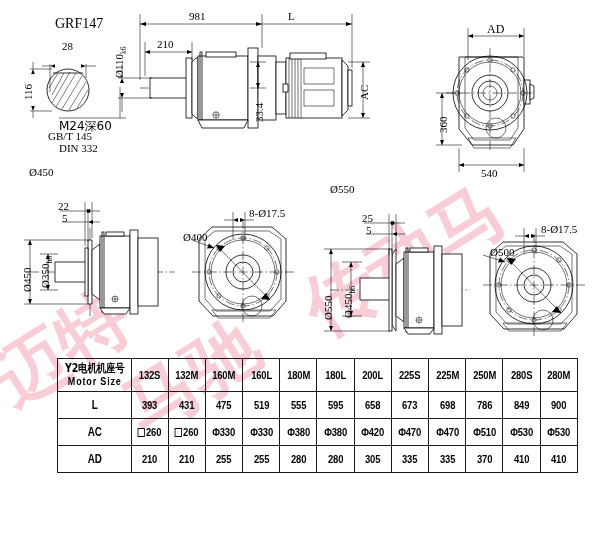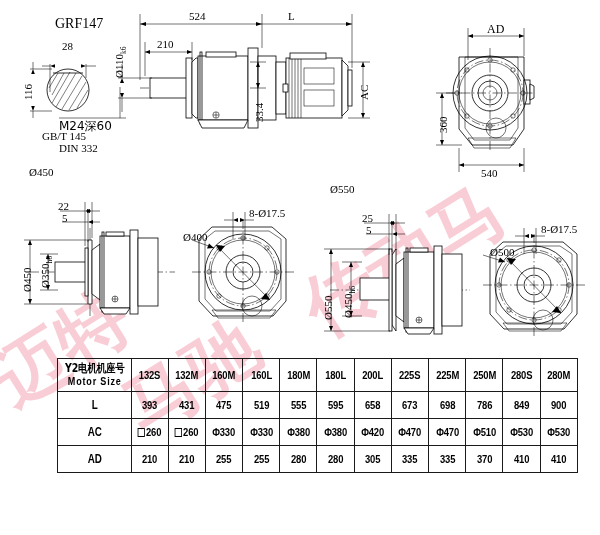--- a/index.html
+++ b/index.html
@@ -121,21 +121,21 @@
     <line x1="33" y1="62" x2="33" y2="69" class="dimline"></line>
     <line x1="33" y1="111" x2="33" y2="118" class="dimline"></line>
     <path d="M33,69 l-1.8,5 l3.6,0 z" fill="#000"></path>
     <path d="M33,111 l-1.8,-5 l3.6,0 z" fill="#000"></path>
   </svg>
 
   <div class="dimtxt" style="left:62px;top:40px;">28</div>
   <div class="dimtxt v" style="left:22px;top:100px;">116</div>
 
   <div class="dimtxt" style="left:59px;top:118px;"><span class="cjk">M24深60</span></div>
-  <div class="dimtxt" style="left:42px;top:130px;">GB/T 145</div>
+  <div class="dimtxt" style="left:48px;top:130px;">GB/T 145</div>
   <div class="dimtxt" style="left:59px;top:142px;">DIN 332</div>
 
   <div class="dimtxt" style="left:29px;top:166px;">Ø450</div>
 
   <svg width="600" height="535">
 
     <line x1="140" y1="88" x2="352" y2="88" class="ctr"></line>
 
     <rect x="150" y="78" width="42" height="20" class="solidfill"></rect>
 
@@ -210,21 +210,21 @@
     <line x1="348" y1="62" x2="370" y2="62" class="thin"></line>
     <line x1="348" y1="118" x2="370" y2="118" class="thin"></line>
     <line x1="363" y1="62" x2="363" y2="118" class="dimline"></line>
     <path d="M363,62 l-2,5 l4,0 z" fill="#000"></path>
     <path d="M363,118 l-2,-5 l4,0 z" fill="#000"></path>
 
     <line x1="120" y1="118" x2="120" y2="87" class="thin"></line>
     <line x1="59" y1="118" x2="126" y2="118" class="thin"></line>
   </svg>
 
-  <div class="dimtxt" style="left:189px;top:10px;">524</div>
+  <div class="dimtxt" style="left:189px;top:10px;">981</div>
   <div class="dimtxt" style="left:288px;top:10px;">L</div>
   <div class="dimtxt" style="left:157px;top:38px;">210</div>
   <div class="dimtxt v" style="left:113px;top:78px;"><span>Ø110</span><span class="sub">k6</span></div>
   <div class="dimtxt v" style="left:253px;top:122px;">33.4</div>
   <div class="dimtxt v" style="left:358px;top:100px;">AC</div>
 
   <svg width="600" height="535">
 
     <path d="M459,57 L524,57 L524,129 L513,145 L472,145 L459,129 Z" class="solidfill"></path>
 

